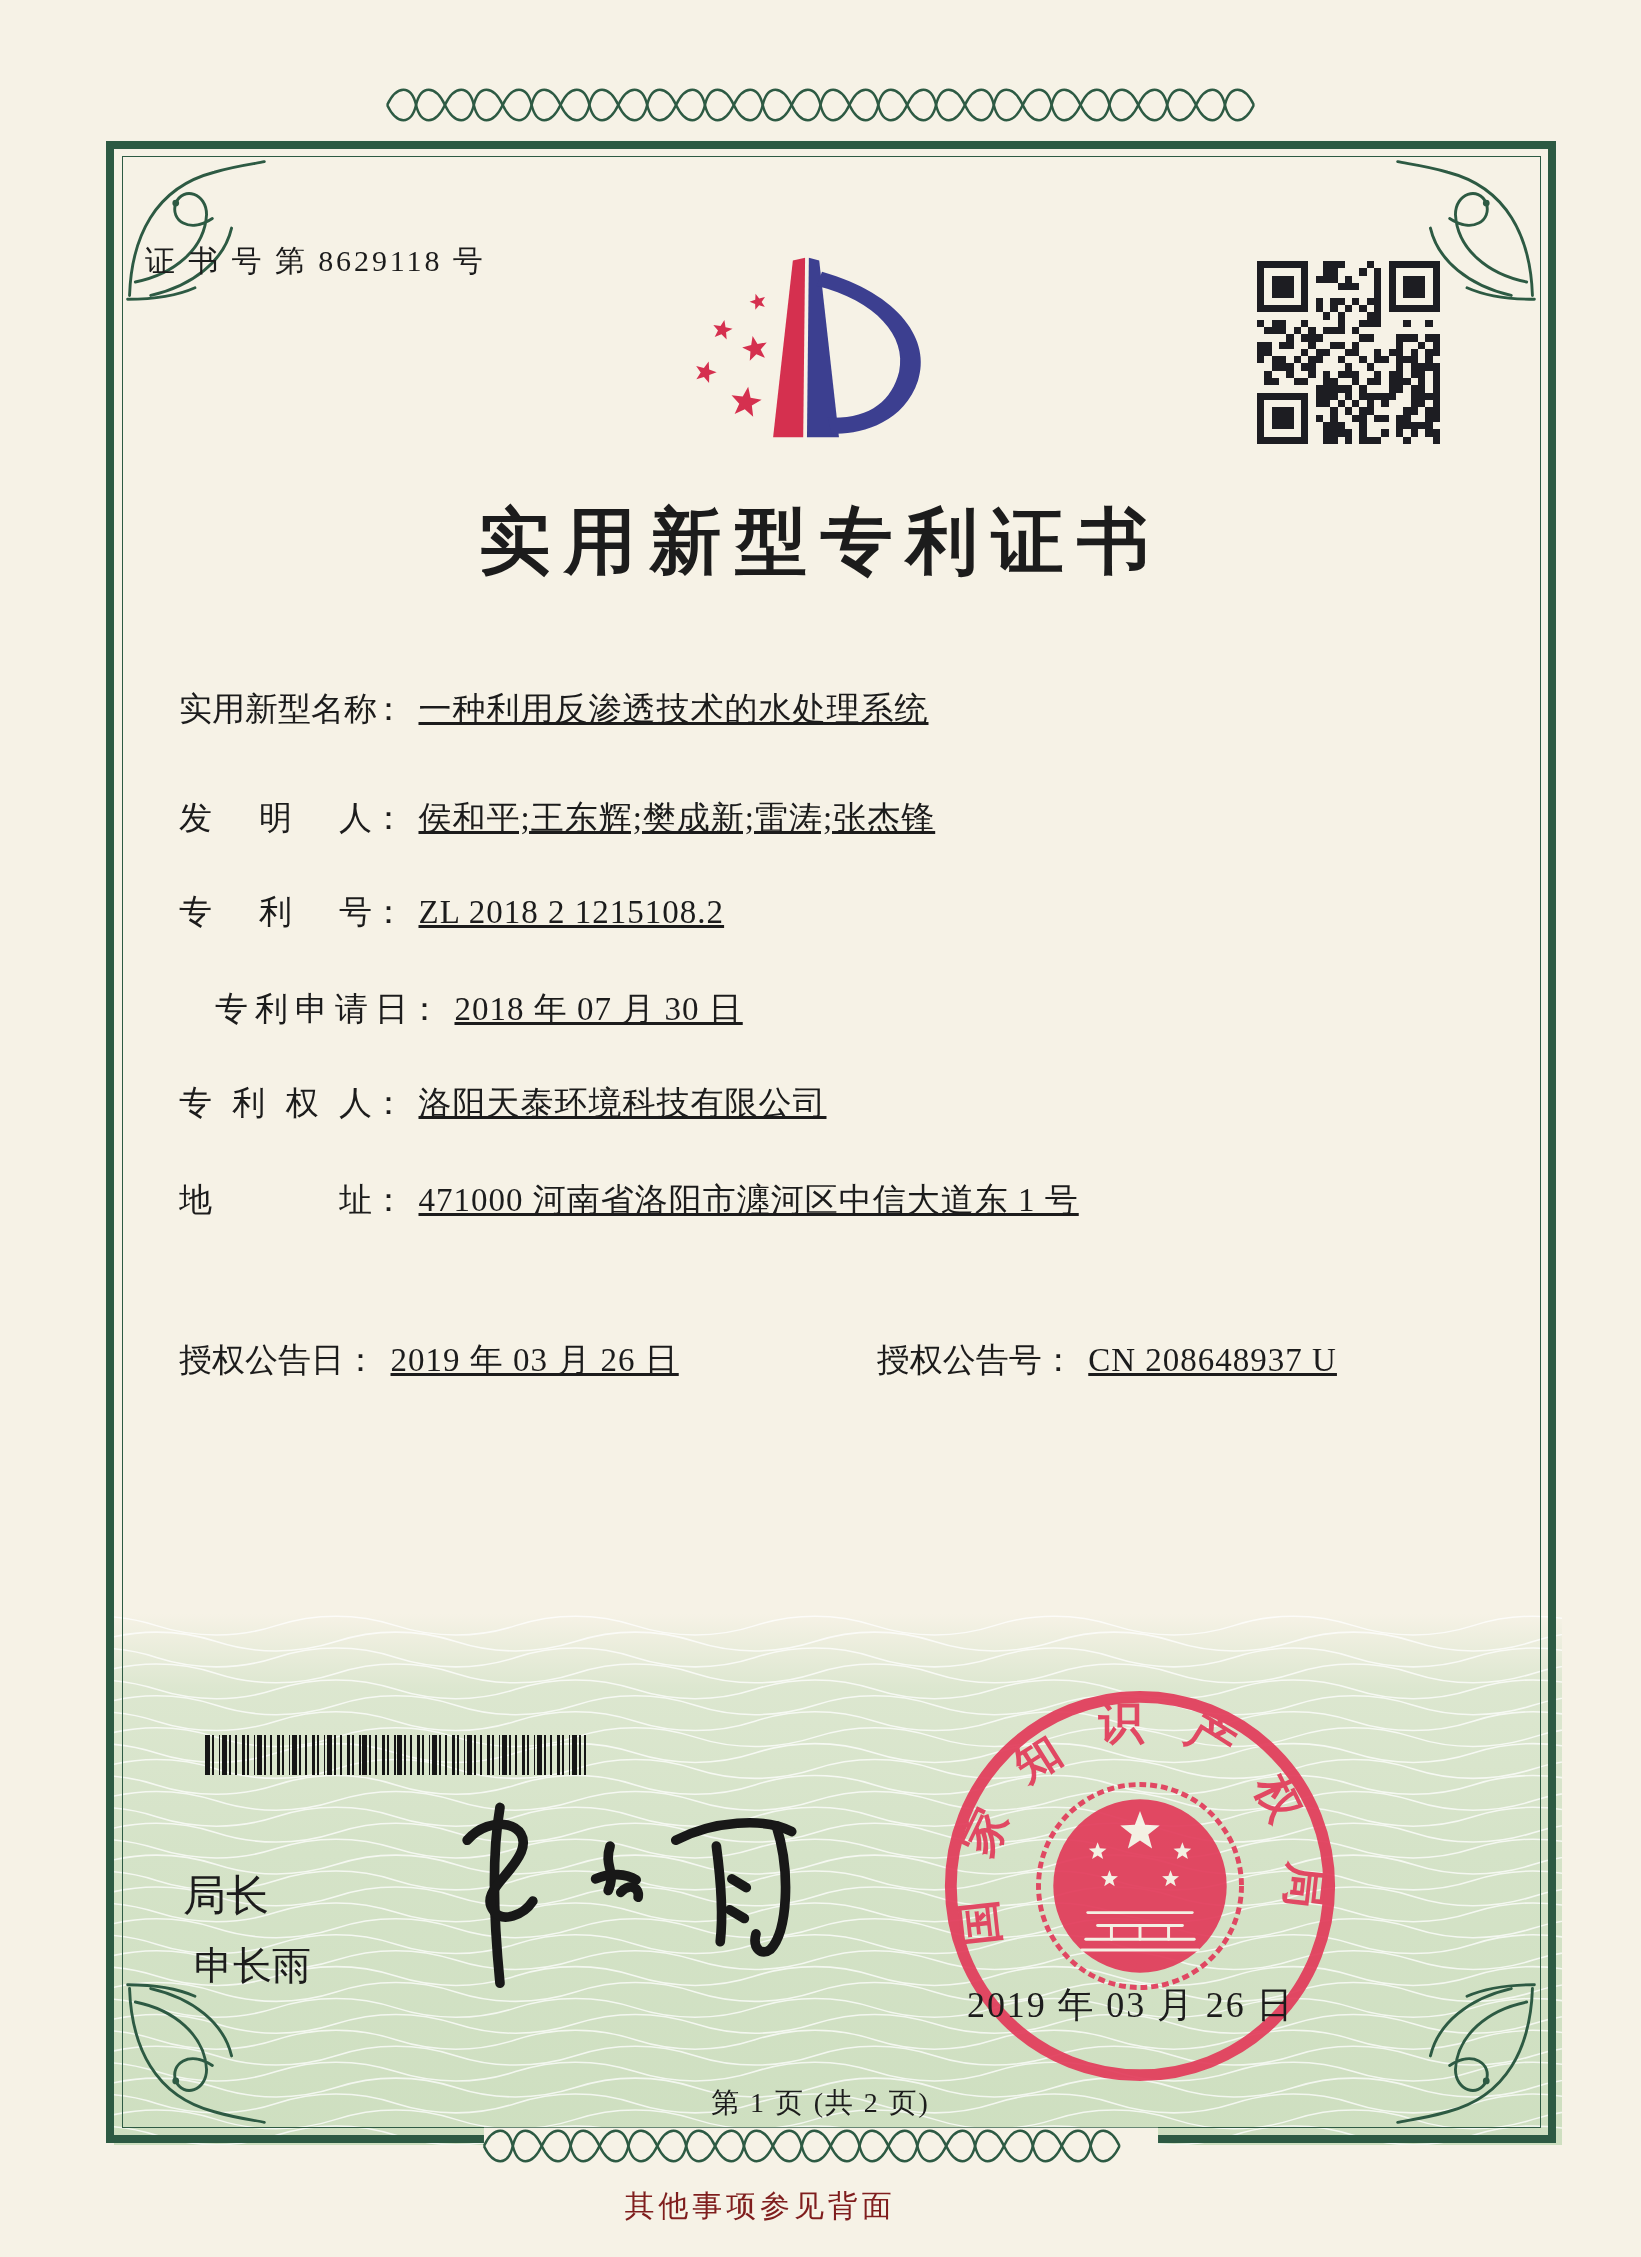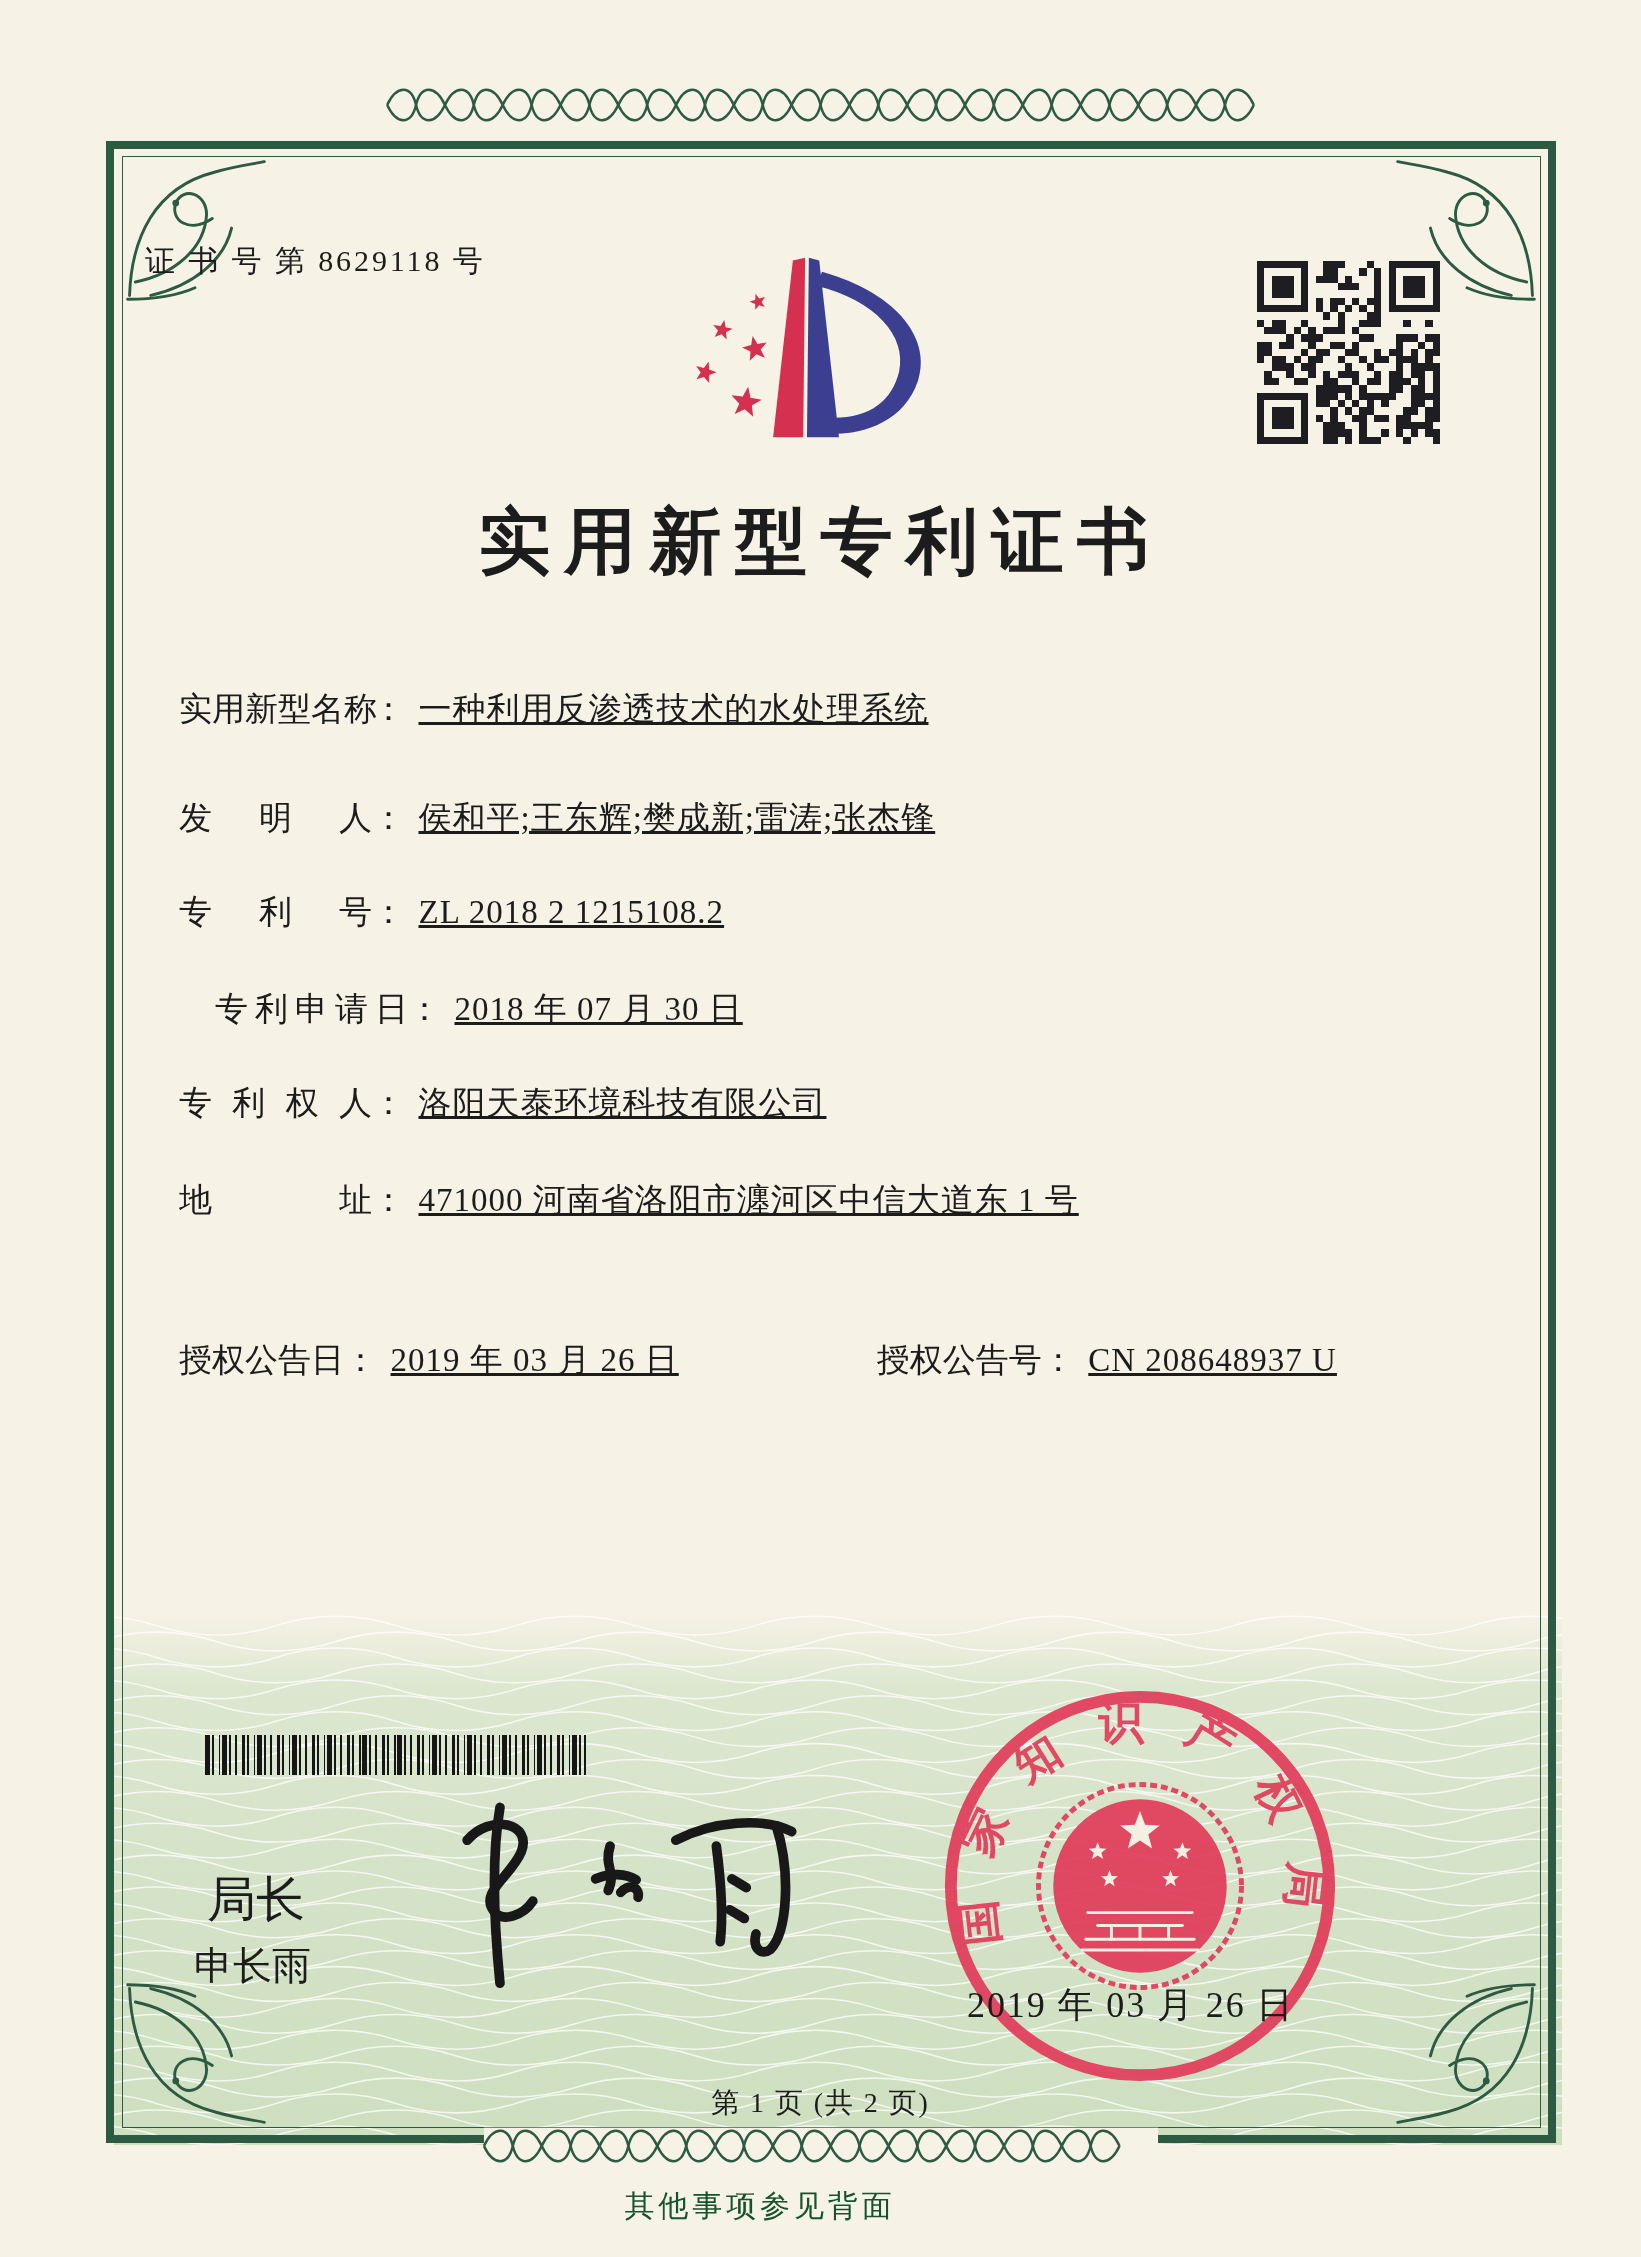--- a/index.html
+++ b/index.html
@@ -31,29 +31,29 @@
   .fvalue{letter-spacing:1px;text-decoration:underline;}
   .grant-gap{display:inline-block;width:198px;}
 
   .paras{position:absolute;left:176px;top:1344px;width:1302px;font-size:33px;line-height:65px;text-align:justify;z-index:4;}
   .paras p{margin:0;text-indent:2em;}
 
   .barcode{position:absolute;left:205px;top:1735px;width:377px;height:40px;z-index:4;
     border-left:2.9px solid #161616;border-right:2.9px solid #161616;
     background:repeating-linear-gradient(90deg,#161616 0 2.9px,rgba(0,0,0,0) 2.9px 4.8px,#161616 4.8px 6.8px,rgba(0,0,0,0) 6.8px 11.6px,#161616 11.6px 13.5px,rgba(0,0,0,0) 13.5px 15.4px,#161616 15.4px 20px,rgba(0,0,0,0) 20px 22px,#161616 22px 24px,rgba(0,0,0,0) 24px 28px,#161616 28px 30px,rgba(0,0,0,0) 30px 35px);}
 
-  .signer-title{position:absolute;left:183px;top:1867px;font-size:49px;font-family:Liberation Serif, serif;z-index:4;margin-left:24px;}
+  .signer-title{position:absolute;left:183px;top:1867px;font-size:43px;font-family:Liberation Serif, serif;z-index:4;}
   .signer-name{position:absolute;left:183px;top:1939px;font-size:39px;font-family:Liberation Serif, serif;z-index:4;margin-left:11px;}
   .signature{position:absolute;left:386px;top:1788px;width:454px;height:232px;z-index:4;}
 
   .seal{position:absolute;left:938px;top:1684px;width:404px;height:404px;z-index:4;}
   .seal-date{position:absolute;left:967px;top:1981px;font-size:36px;letter-spacing:1.9px;z-index:5;white-space:nowrap;}
 
   .page-info{position:absolute;left:579px;top:2084px;width:483px;text-align:center;font-size:28px;letter-spacing:1.9px;z-index:4;}
-  .footer-note{position:absolute;left:0;top:2186px;width:1520px;text-align:center;font-size:30px;letter-spacing:3.9px;color:#14532d;z-index:4;}
+  .footer-note{position:absolute;left:0;top:2186px;width:1520px;text-align:center;font-size:30px;letter-spacing:3.9px;color:#7f1d1d;z-index:4;}
 </style>
 </head>
 <body>
 
 <div class="page">
 
   <div class="green-band">
     <svg id="waves" width="1448" height="531" viewBox="0 0 1500 550">
         <path d="M-80,12 c40,-13 84,-13 124,0 c40,13 84,13 124,0 c40,-13 84,-13 124,0 c40,13 84,13 124,0 c40,-13 84,-13 124,0 c40,13 84,13 124,0 c40,-13 84,-13 124,0 c40,13 84,13 124,0 c40,-13 84,-13 124,0 c40,13 84,13 124,0 c40,-13 84,-13 124,0 c40,13 84,13 124,0 c40,-13 84,-13 124,0 c40,13 84,13 124,0 c40,-13 84,-13 124,0 c40,13 84,13 124,0" fill="none" stroke="#ffffff" stroke-width="1.6" opacity="0.75"></path>
         <path d="M-18,28.5 c40,-13 84,-13 124,0 c40,13 84,13 124,0 c40,-13 84,-13 124,0 c40,13 84,13 124,0 c40,-13 84,-13 124,0 c40,13 84,13 124,0 c40,-13 84,-13 124,0 c40,13 84,13 124,0 c40,-13 84,-13 124,0 c40,13 84,13 124,0 c40,-13 84,-13 124,0 c40,13 84,13 124,0 c40,-13 84,-13 124,0 c40,13 84,13 124,0 c40,-13 84,-13 124,0 c40,13 84,13 124,0" fill="none" stroke="#ffffff" stroke-width="1.6" opacity="0.75"></path>

